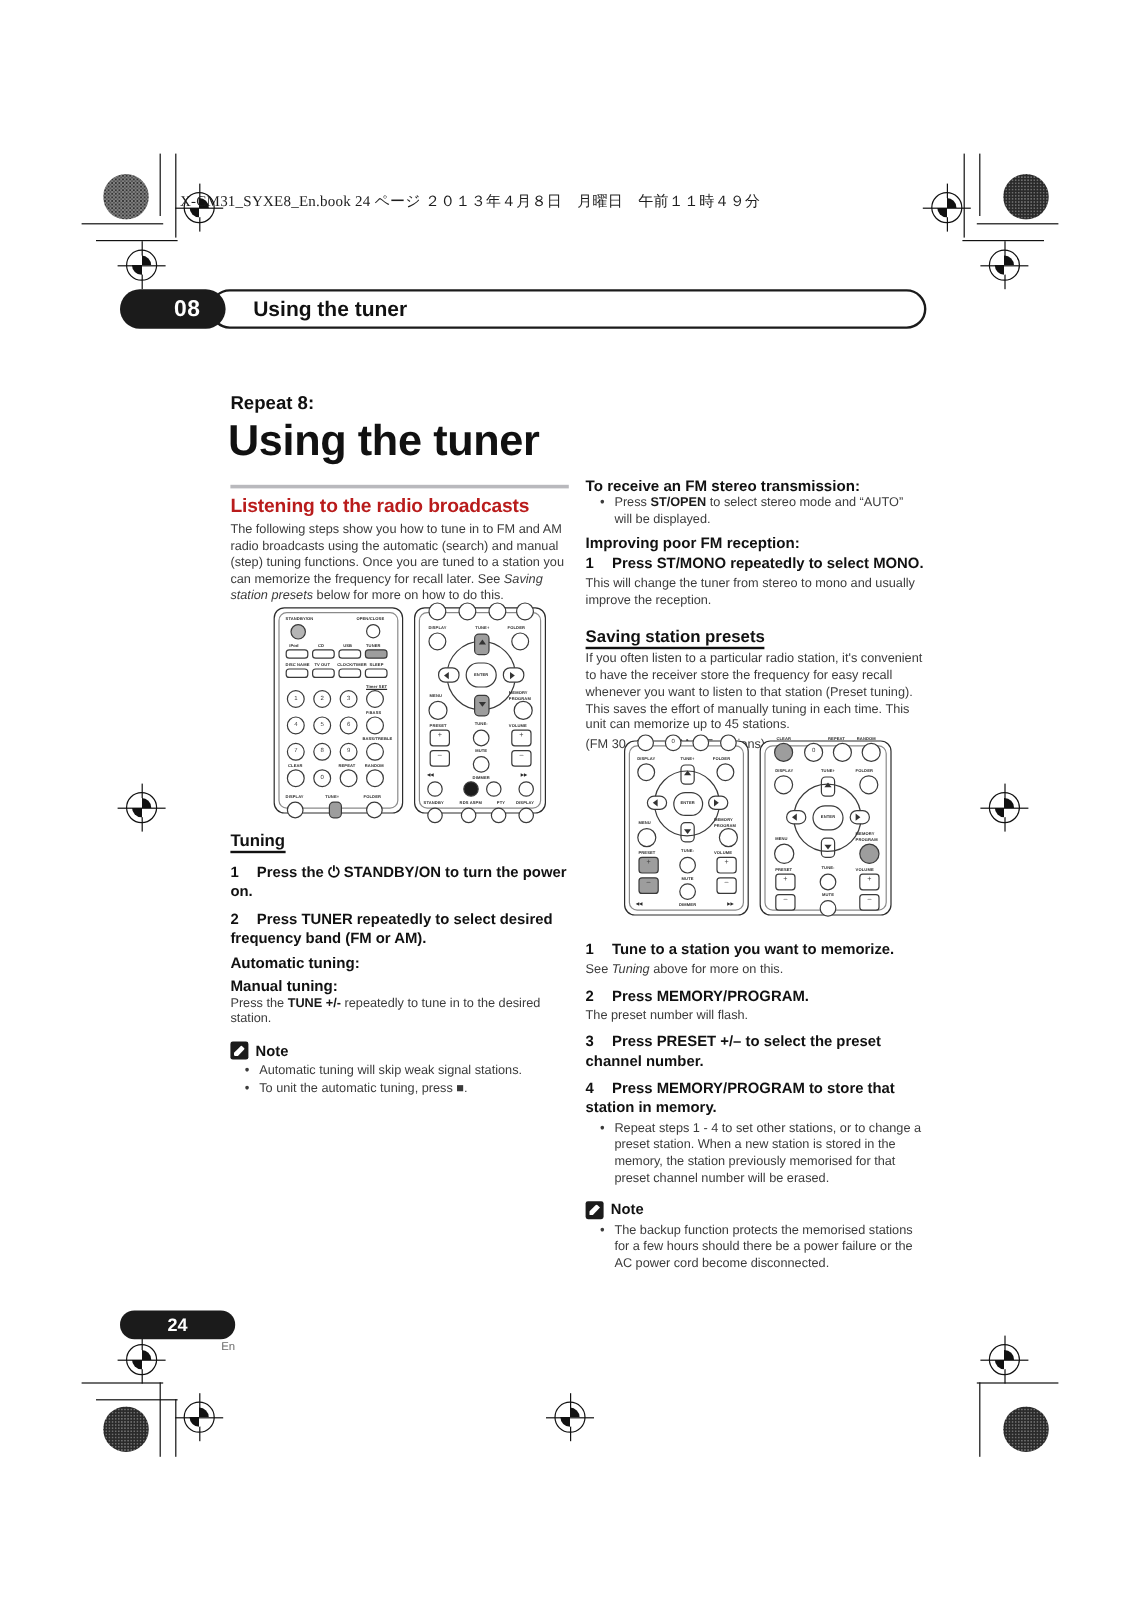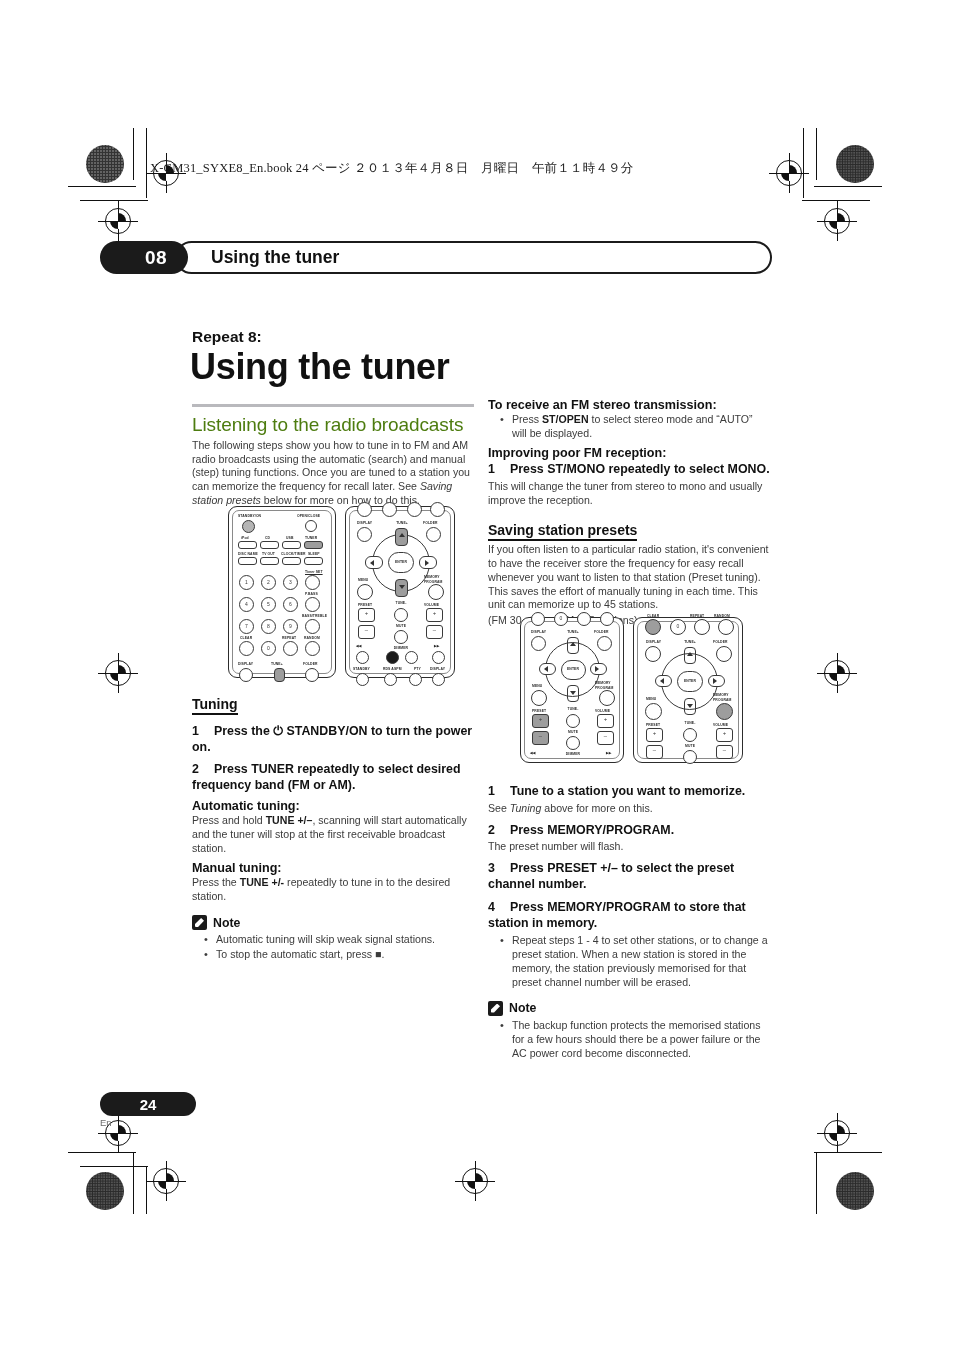--- a/index.html
+++ b/index.html
@@ -85,21 +85,21 @@
   
   .col { position:absolute; width:282px; }
   .col-left  { left:192px; top:404px; }
   .col-right { left:488px; top:398px; }
 
   .rule {
     height:3px; background:#b9b9bd; margin-bottom:7px;
   }
 
   h2.sec {
-    font-size:19px; font-weight:normal; margin:0 0 3px 0; color:#4d7c0f;
+    font-size:16px; font-weight:bold; margin:0 0 3px 0; color:#b91c1c;
     letter-spacing:-0.1px; line-height:1.15;
   }
   h3.sub {
     font-size:14px; font-weight:bold; margin:6px 0 2px 0; color:#111;
     border-bottom:2px solid #111; display:inline-block; padding-bottom:1px;
   }
   h3.plain {
     font-size:12.6px; font-weight:bold; margin:5px 0 1px 0; color:#111;
   }
   p.body {
@@ -183,21 +183,21 @@
 
   
   .footer-pill {
     position:absolute; left:100px; top:1092px;
     width:96px; height:24px; background:#1b1b1b; border-radius:12px;
     display:flex; align-items:center; justify-content:center;
     color:#fff; font-weight:bold; font-size:15px;
   }
   .footer-en {
     position:absolute; left:100px; top:1117px; width:96px;
-    text-align:left; font-size:9.5px; color:#6d6d6d;
+    text-align:right; font-size:9.5px; color:#6d6d6d;
   }
 </style>
 </head>
 <body>
 
 <div>
 
   <div class="halftone" style="left:86px; top:145px;"></div>
   <div class="crop-v" style="left:133px; top:128px; height:52px;"></div>
   <div class="crop-h" style="left:68px; top:186px; width:68px;"></div>
@@ -272,32 +272,31 @@
   <div style="height:176px;"></div>
 
   <h3 class="sub">Tuning</h3>
 
   <div class="step"><span class="n">1</span><span>Press the ⏻ STANDBY/ON to turn the power on.</span></div>
 
   <div class="step"><span class="n">2</span><span>Press TUNER repeatedly to select desired frequency band (FM or AM).</span></div>
 
 
   <h3 class="plain">Automatic tuning:</h3>
-  <p class="body"><span>Press and hold </span><b>TUNE +/–</b><span>, scanning will start automatically and the tuner will stop at the first receivable broadcast station.</span></p>
 
   <h3 class="plain">Manual tuning:</h3>
   <p class="body"><span>Press the </span><b>TUNE +/-</b><span> repeatedly to tune in to the desired station.</span></p>
 
   <div class="note-head">
     <span class="note-ico"></span>
     <span class="note-title">Note</span>
   </div>
   <ul class="bul">
     <li>Automatic tuning will skip weak signal stations.</li>
-    <li>To stop the automatic start, press ■.</li>
+    <li>To unit the automatic tuning, press ■.</li>
   </ul>
 </div>
 
 <div class="col col-right">
   <h3 class="plain" style="margin-top:0;">To receive an FM stereo transmission:</h3>
   <ul class="bul">
     <li><span>Press </span><b>ST/OPEN</b><span> to select stereo mode and “AUTO” will be displayed.</span></li>
   </ul>
 
   <h3 class="plain">Improving poor FM reception:</h3>

